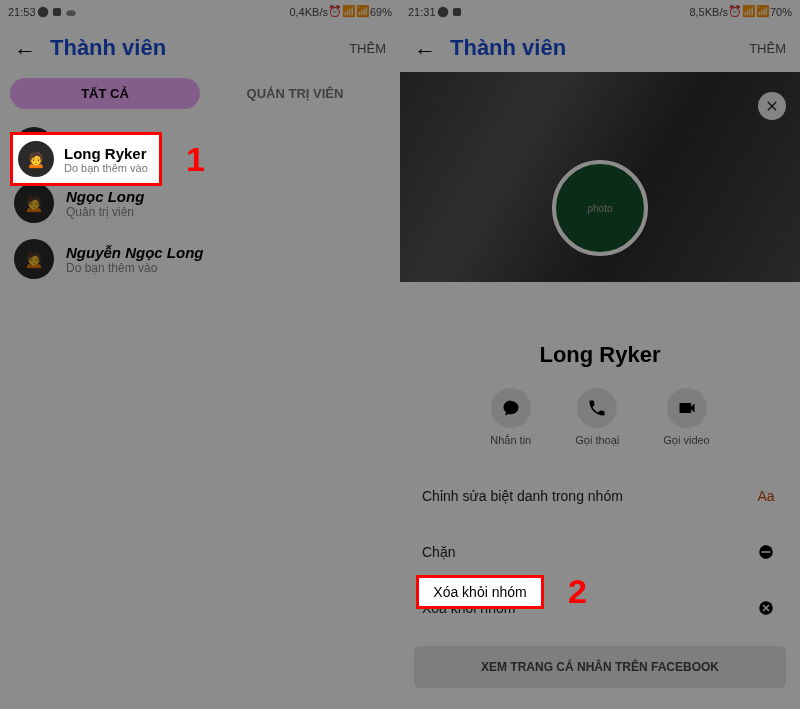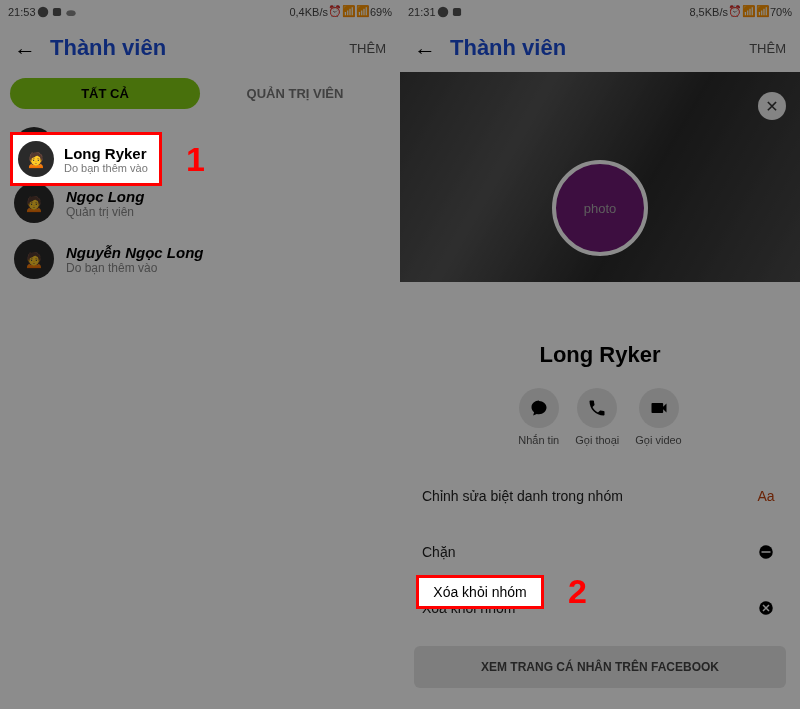--- a/index.html
+++ b/index.html
@@ -11,37 +11,37 @@
   .status .l, .status .r{display:flex;align-items:center;gap:0;}
   .ico{width:14px;height:14px;display:inline-block;}
   
   .header{height:48px;display:flex;align-items:center;padding:0 14px;gap:14px;}
   .header .title{font-size:22px;font-weight:700;flex:1;color:#1d4ed8;}
   .header .act{font-size:13px;font-weight:400;color:#555;}
   .back{font-size:22px;font-weight:700;}
   
   .tabs{display:flex;padding:6px 10px;}
   .tab{flex:1;text-align:center;padding:8px 0;font-size:13px;font-weight:700;color:#777;border-radius:20px;}
-  .tab.active{background:#84cc16;color:#000;}
+  .tab.active{background:#f0abfc;color:#000;}
   
   .mlist{padding:4px 0;}
   .mrow{display:flex;align-items:center;gap:12px;padding:8px 14px;}
   .av{width:40px;height:40px;border-radius:50%;background:#2a2a2a;flex:none;display:flex;align-items:center;justify-content:center;color:#fff;font-size:16px;}
   .mrow .txt{display:flex;flex-direction:column;}
   .mrow .nm{font-size:15px;font-weight:600;color:#000000;font-style:italic;}
   .mrow .sub{font-size:12px;color:#888;}
   
   .redbox{position:absolute;border:3px solid #ff0000;z-index:20;pointer-events:none;}
   .rednum{position:absolute;color:#ff0000;font-size:34px;font-weight:900;z-index:20;font-family:Arial Black,Arial,sans-serif;}
   
   .cover{height:210px;background:linear-gradient(120deg,#3a3a3a,#555 30%,#2b2b2b 60%,#4a4a4a);position:relative;}
   .closebtn{position:absolute;top:92px;right:14px;width:28px;height:28px;border-radius:50%;background:#f0f0f0;display:flex;align-items:center;justify-content:center;font-size:16px;color:#333;}
-  .profav{position:absolute;left:50%;top:160px;transform:translateX(-50%);width:96px;height:96px;border-radius:50%;background:#701a75;border:4px solid #fff;display:flex;align-items:center;justify-content:center;color:#aaa;font-size:13px;}
+  .profav{position:absolute;left:50%;top:160px;transform:translateX(-50%);width:96px;height:96px;border-radius:50%;background:#14532d;border:4px solid #fff;display:flex;align-items:center;justify-content:center;color:#aaa;font-size:10px;}
   .profname{text-align:center;font-size:22px;font-weight:700;margin-top:60px;color:#000;}
-  .actions{display:flex;justify-content:center;gap:16px;margin-top:20px;}
+  .actions{display:flex;justify-content:center;gap:44px;margin-top:20px;}
   .abtn{display:flex;flex-direction:column;align-items:center;gap:6px;}
   .abtn .circ{width:40px;height:40px;border-radius:50%;background:#e6e6e6;display:flex;align-items:center;justify-content:center;font-size:18px;}
   .abtn .lbl{font-size:11px;color:#555;}
   .options{margin-top:22px;}
   .orow{display:flex;align-items:center;justify-content:space-between;padding:16px 22px;font-size:14px;color:#222;}
   .orow .ricon{width:24px;height:24px;display:flex;align-items:center;justify-content:center;font-size:14px;color:#c2410c;margin-left:48px;}
   .fbbtn{margin:10px 14px;padding:14px 0;text-align:center;background:#e6e6e6;font-size:12px;font-weight:700;color:#444;border-radius:6px;}
   
   .cutout{position:absolute;background:#fff;z-index:10;display:flex;align-items:center;}
   svg{display:block;}

